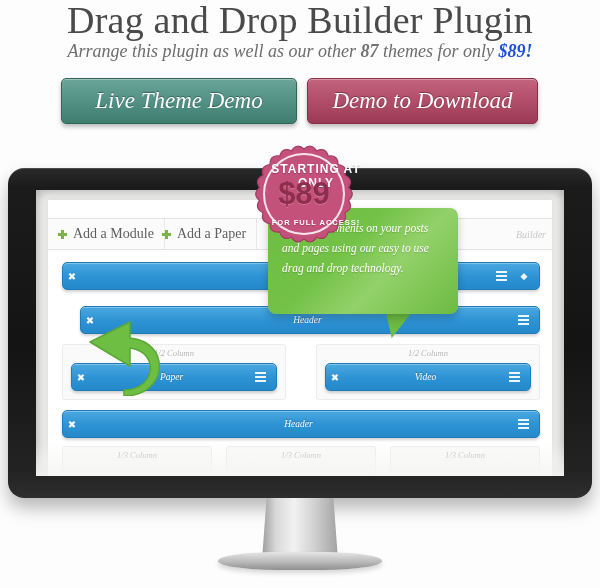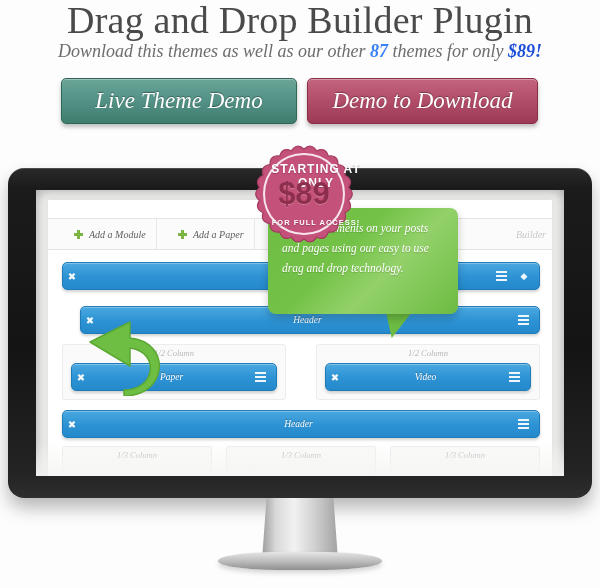--- a/index.html
+++ b/index.html
@@ -16,21 +16,21 @@
     font-family:"Liberation Serif", serif;
     font-size:38px;line-height:44px;color:#4a4a4a;letter-spacing:.2px;
     font-weight:400;
   }
   .subline{
     position:absolute;left:0;top:40px;width:600px;text-align:center;
     font-family:"Liberation Serif", serif;font-style:italic;
     font-size:18px;line-height:22px;color:#6d6d6d;
   }
   .subline b{font-weight:700;font-style:italic;}
-  .tealnum{color:#3b82f6;}
+  .tealnum{color:#737373;}
   .pinknum{color:#1d4ed8;text-align:center;}
 
   
   .btnrow{position:absolute;left:0;top:78px;width:600px;height:46px;}
   .btn{
     position:absolute;top:0;height:44px;border-radius:5px;
     font-family:"Liberation Serif", serif;font-style:italic;
     font-size:23px;color:#ffffff;
     display:flex;align-items:center;justify-content:center;
     text-shadow:0 -1px 1px rgba(0,0,0,.35);
@@ -84,23 +84,23 @@
   }
 
   
   .toolbar{
     position:absolute;left:0;top:18px;width:504px;height:30px;
     border-top:1px solid #e3e3e3;border-bottom:1px solid #e3e3e3;
     background:#fbfbfb;
   }
   .tool{
     position:absolute;top:0;height:30px;display:flex;align-items:center;
-    font-family:"Liberation Serif", serif;font-style:italic;
-    font-size:10px;color:#5f5f5f;padding:0 10px;
-    border-right:1px solid #e8e8e8;cursor:pointer;margin-left:16px;
+    font-family:"Liberation Serif", serif;
+    font-size:14px;color:#5f5f5f;padding:0 10px;
+    border-right:1px solid #e8e8e8;cursor:pointer;
   }
   .tool1{left:0;}
   .tool2{left:104px;}
   .plus{
     display:inline-block;width:9px;height:9px;margin-right:6px;position:relative;
   }
   .plus:before,.plus:after{
     content:"";position:absolute;background:#7cb342;
   }
   .plus:before{left:3px;top:0;width:3px;height:9px;}
@@ -207,21 +207,21 @@
   }
 </style>
 </head>
 <body>
 
 <div class="stage">
 
   <div class="headline">Drag and Drop Builder Plugin</div>
 
   <div class="subline">
-    <span>Download this themes as well as our other </span><b class="tealnum">87</b><span> themes for only </span><b class="pinknum">$89!</b>
+    <span>Arrange this plugin as well as our other </span><b class="tealnum">87</b><span> themes for only </span><b class="pinknum">$89!</b>
   </div>
 
   <div class="btnrow">
     <div class="btn btn-demo">Live Theme Demo</div>
     <div class="btn btn-join">Demo to Download</div>
   </div>
 
   <div class="monitor">
     <div class="screen">
       <div class="screen-inner">

